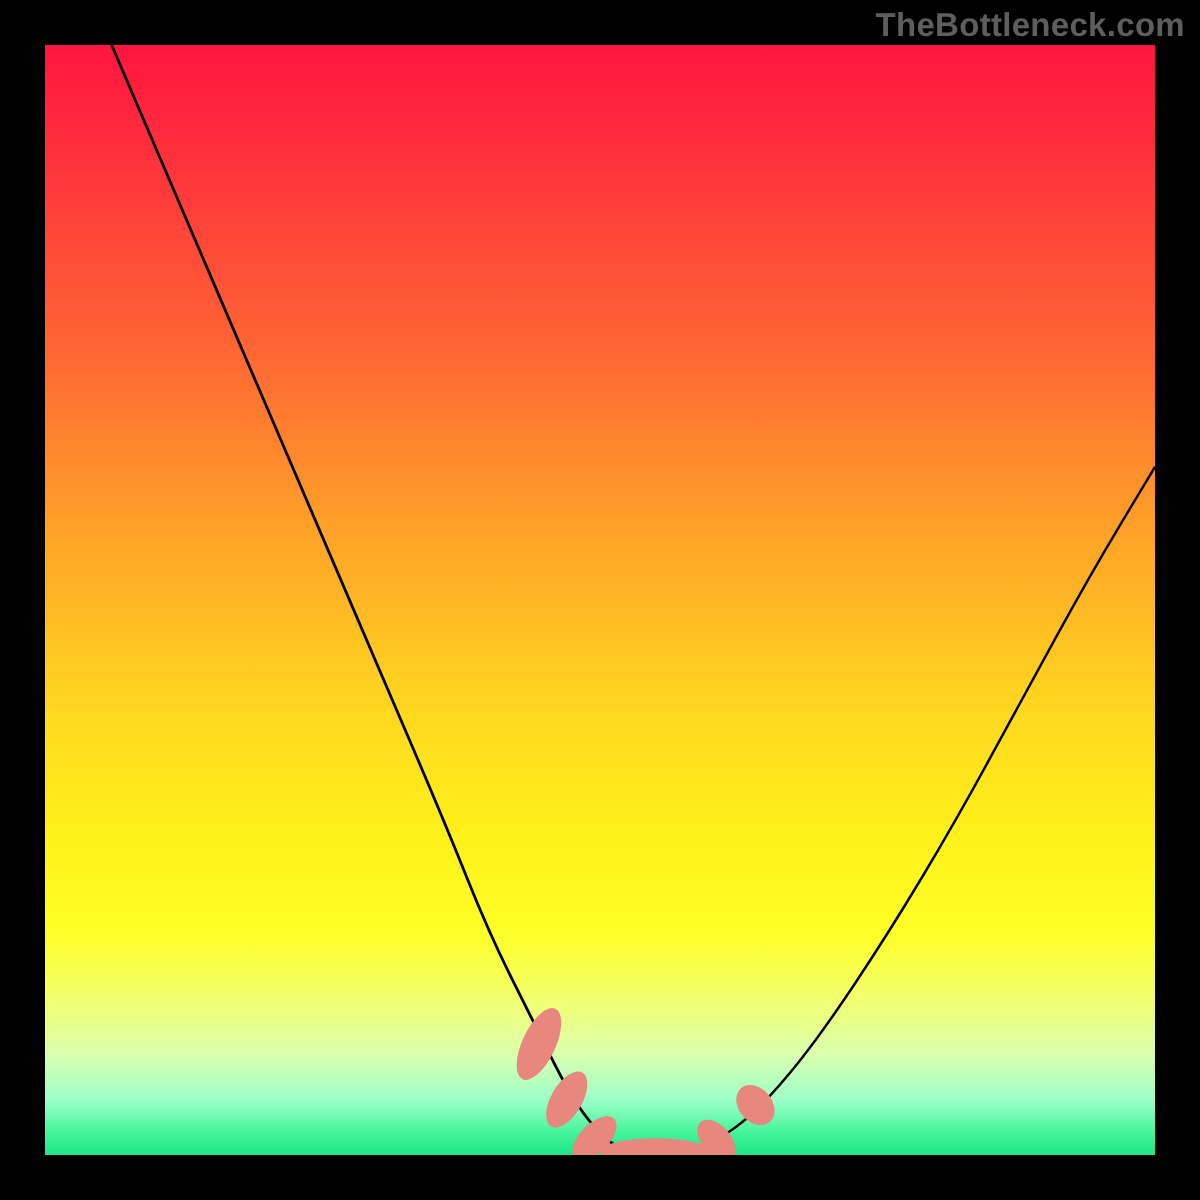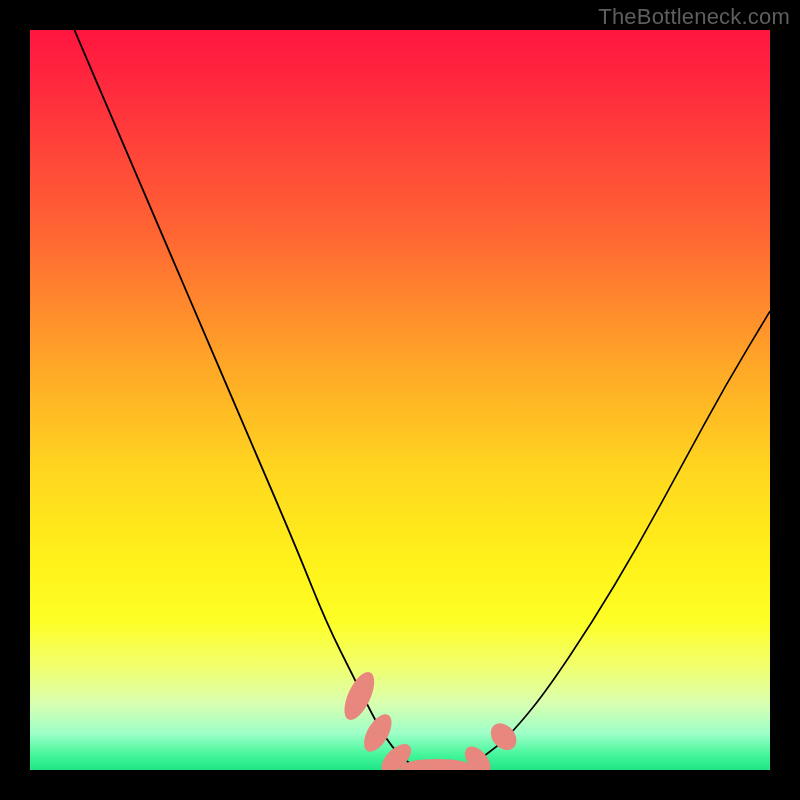--- a/index.html
+++ b/index.html
@@ -40,21 +40,21 @@
     );
   }
   .watermark {
     position: absolute;
     top: 4px;
     right: 10px;
     font-family: Arial, Helvetica, sans-serif;
     font-size: 22px;
     letter-spacing: 0.2px;
     color: #5e5e5e;
-    font-weight: 400;
+    font-weight: 700;
     user-select: none;
   }
   svg.curve {
     position: absolute;
     top: 0;
     left: 0;
     width: 740px;
     height: 740px;
   }
   .marker {

